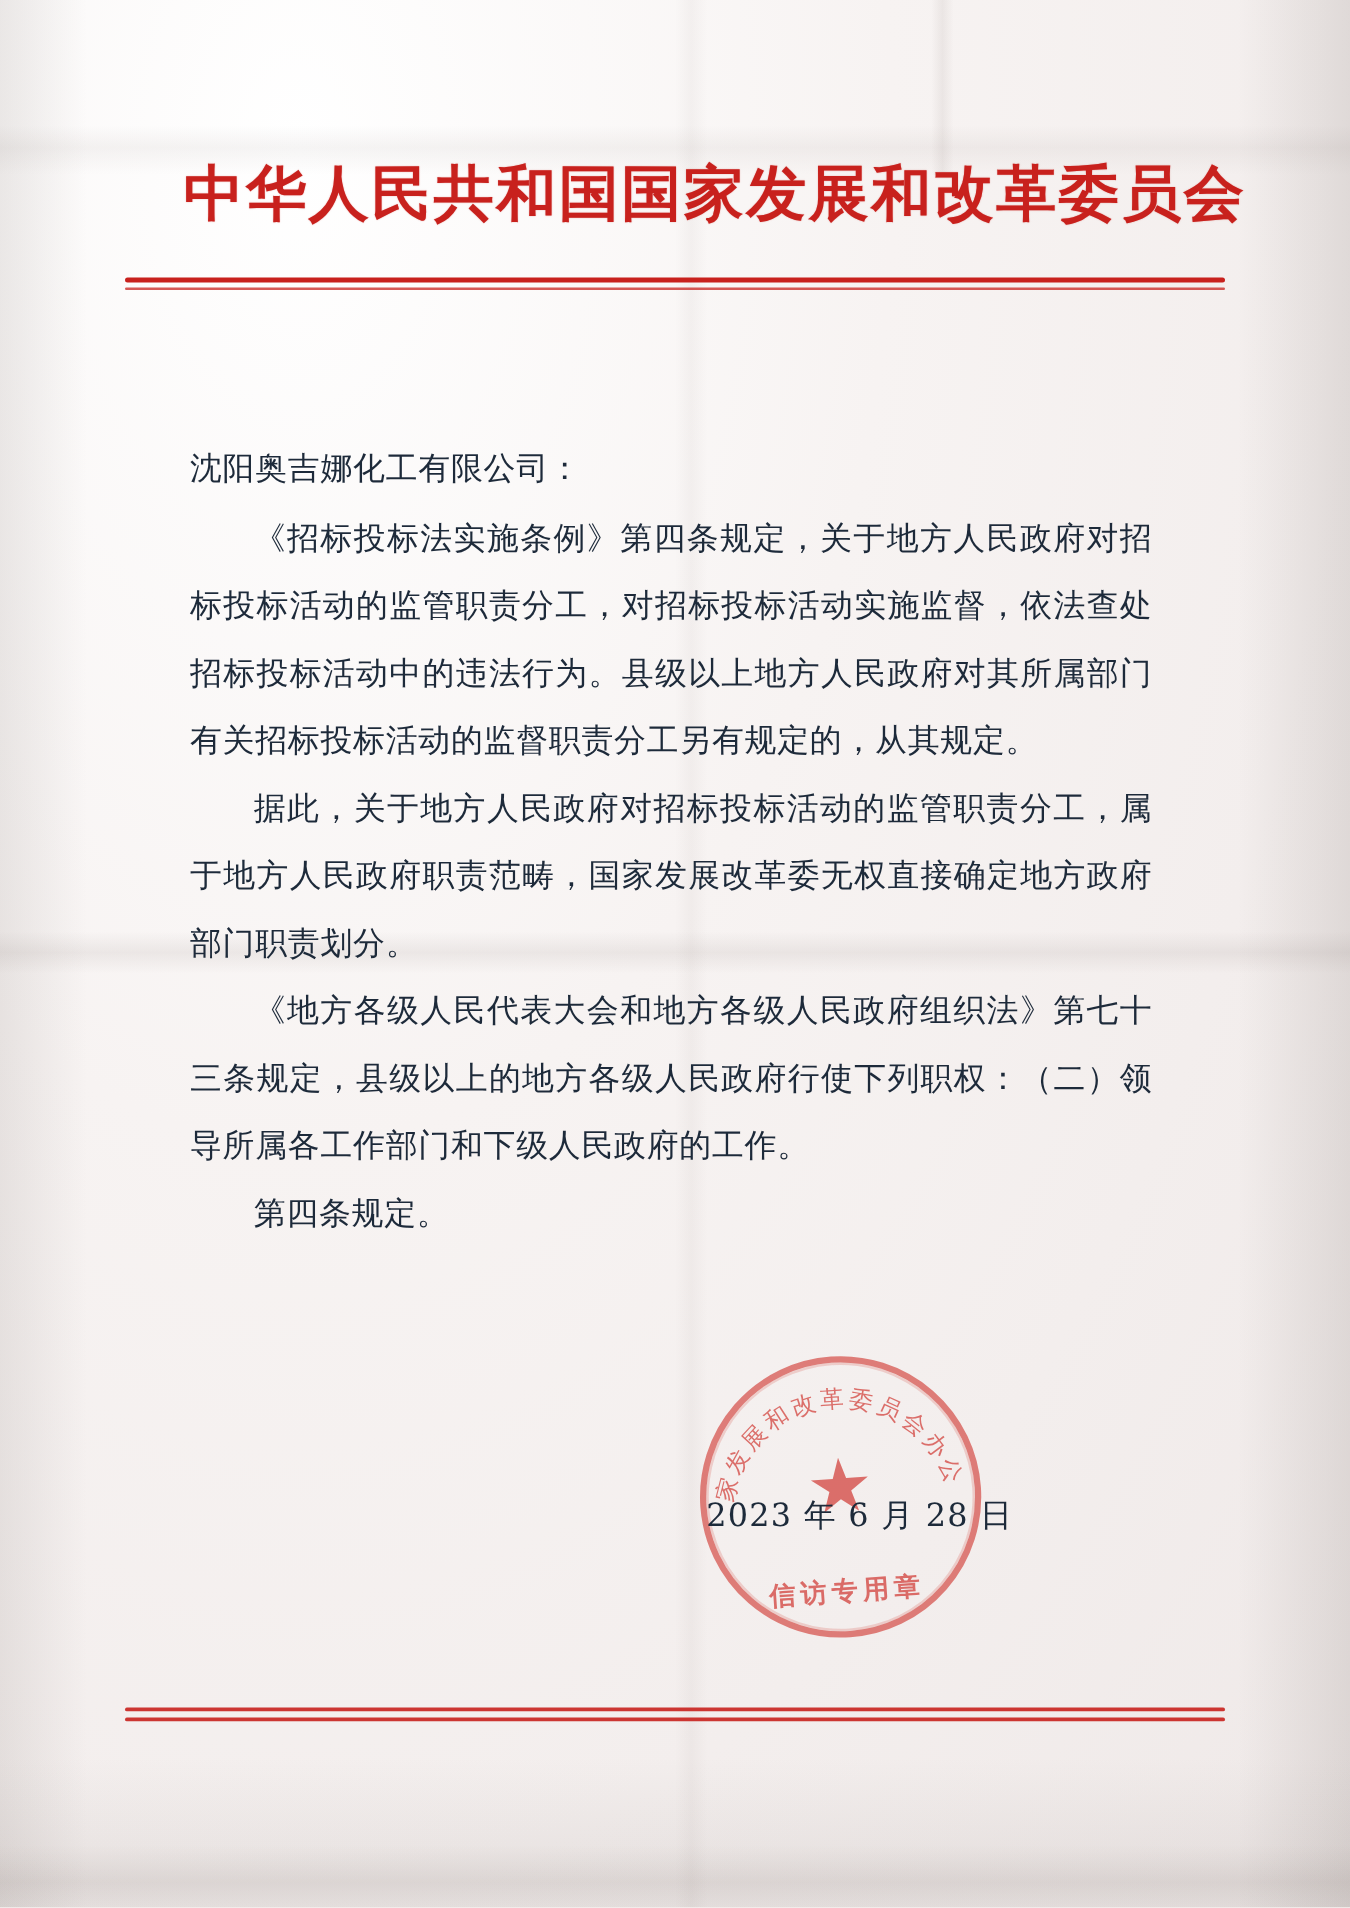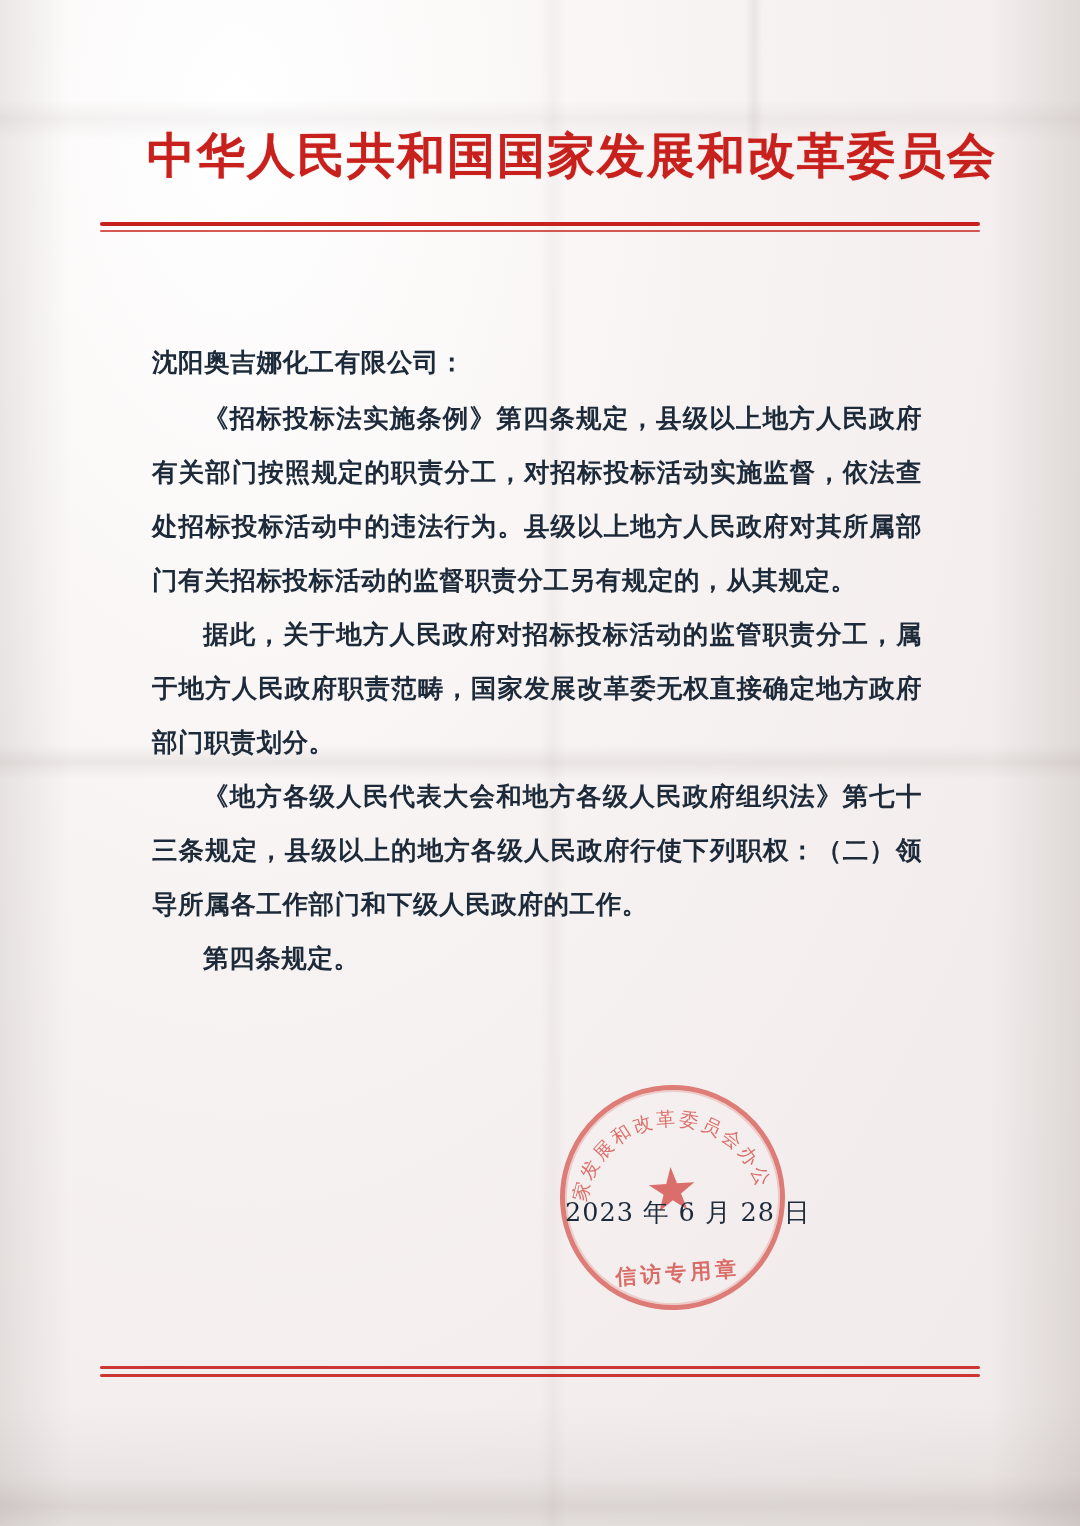--- a/index.html
+++ b/index.html
@@ -114,30 +114,29 @@
     width: 100%;
     background: #c8211d;
     border-radius: 2px;
   }
   .header-rule .bar-top { top: 0; height: 4px; }
   .header-rule .bar-bot { top: 8px; height: 2px; opacity: 0.75; }
 
   
   .body-text {
     position: absolute;
-    top: 335px;
+    top: 348px;
     left: 152px;
     width: 770px;
     color: #1d2a3a;
     font-size: 25.5px;
     line-height: 54px;
     letter-spacing: 0.6px;
     text-align: justify;
     text-justify: inter-ideograph;
-    font-weight: bold;
   }
   .addressee {
     margin: 0 0 2px 0;
   }
   .para {
     margin: 0;
     text-indent: 2em;
   }
   .para + .para { margin-top: 0px; }
 
@@ -246,21 +245,21 @@
   <div class="letterhead">
     <div class="letterhead-title">中华人民共和国国家发展和改革委员会</div>
   </div>
   <div class="header-rule">
     <div class="bar bar-top"></div>
     <div class="bar bar-bot"></div>
   </div>
 
   <div class="body-text">
     <p class="addressee">沈阳奥吉娜化工有限公司：</p>
-    <p class="para">《招标投标法实施条例》第四条规定，县级以上地方人民政府有关部门按照规定的职责分工，对招标投标活动实施监督，依法查处招标投标活动中的违法行为。县级以上地方人民政府对其所属部门有关招标投标活动的监督职责分工另有规定的，从其规定。</p>
+    <p class="para">《招标投标法实施条例》第四条规定，关于地方人民政府对招标投标活动的监管职责分工，对招标投标活动实施监督，依法查处招标投标活动中的违法行为。县级以上地方人民政府对其所属部门有关招标投标活动的监督职责分工另有规定的，从其规定。</p>
     <p class="para">据此，关于地方人民政府对招标投标活动的监管职责分工，属于地方人民政府职责范畴，国家发展改革委无权直接确定地方政府部门职责划分。</p>
     <p class="para">《地方各级人民代表大会和地方各级人民政府组织法》第七十三条规定，县级以上的地方各级人民政府行使下列职权：（二）领导所属各工作部门和下级人民政府的工作。</p>
     <p class="para">第四条规定。</p>
   </div>
 
   <div class="seal">
     <div class="seal-inner"></div>
     <svg class="seal-arc" viewBox="0 0 215 120">
       <defs>
         <path id="arcpath" d="M 20,100 A 88,88 0 0 1 195,100" fill="none"></path>

